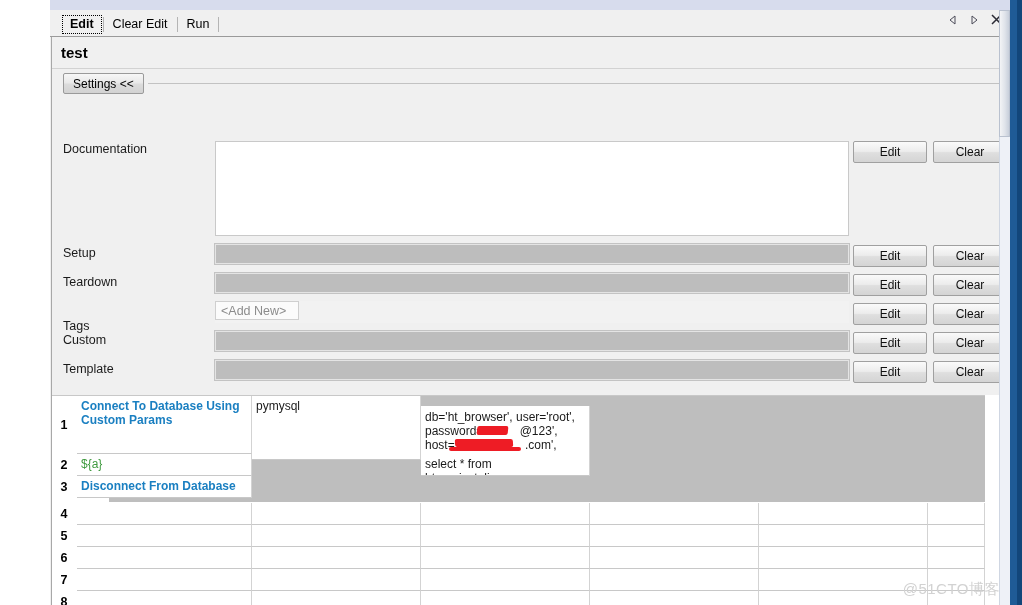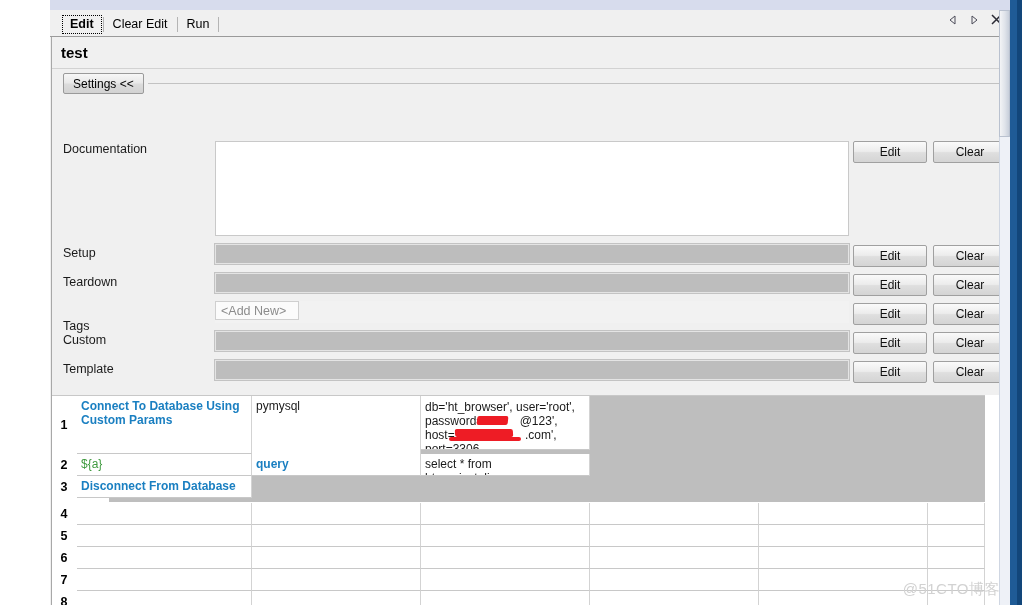--- a/index.html
+++ b/index.html
@@ -329,39 +329,38 @@
     </div>
 
     <div class="table">
       <div class="table-topline"></div>
       <div class="grid-gray"></div>
 
       <div class="tbl-row" style="top:1px; height:58px; width:933px;">
         <div class="rownum">1</div>
         <div class="cell kw" style="left:25px; top:0; width:175px; height:58px; white-space:normal;">Connect To Database Using Custom Params</div>
         <div class="cell" style="left:200px; top:0; width:169px; height:64px;">pymysql</div>
-        <div class="cell" style="left:369px; top:0; width:169px; height:54px; padding-top:4px;">
+        <div class="cell" style="left:369px; top:10px; width:169px; height:54px; padding-top:4px;">
           <div>db='ht_browser', user='root',</div>
           <div style="position:relative;">
             <span>password='</span><span style="opacity:0;">████</span><span>@123',</span>
             <span class="redact s1" style="left:52px; top:2px; width:31px; height:9px;"></span>
           </div>
           <div style="position:relative;">
             <span>host='</span><span style="opacity:0;">████████</span><span>.com',</span>
             <span class="redact s2" style="left:30px; top:1px; width:58px; height:8px;"></span>
             <span class="redact" style="left:24px; top:9px; width:72px; height:4px;"></span>
           </div>
           <div>port=3306</div>
         </div>
       </div>
 
       <div class="tbl-row" style="top:59px; height:22px; width:933px;">
         <div class="rownum">2</div>
         <div class="cell var" style="left:25px; top:0; width:175px; height:22px;">${a}</div>
-        <div class="cell kw" style="left:200px; top:0; width:169px; height:22px;">query</div>
         <div class="cell" style="left:369px; top:0; width:169px; height:22px;">select * from ht_project_license</div>
       </div>
 
       <div class="tbl-row" style="top:81px; height:22px; width:933px;">
         <div class="rownum">3</div>
         <div class="cell kw" style="left:25px; top:0; width:175px; height:22px;">Disconnect From Database</div>
       </div>
 
       <div class="tbl-row" style="top:108px; height:22px; width:933px;">
         <div class="rownum">4</div>

